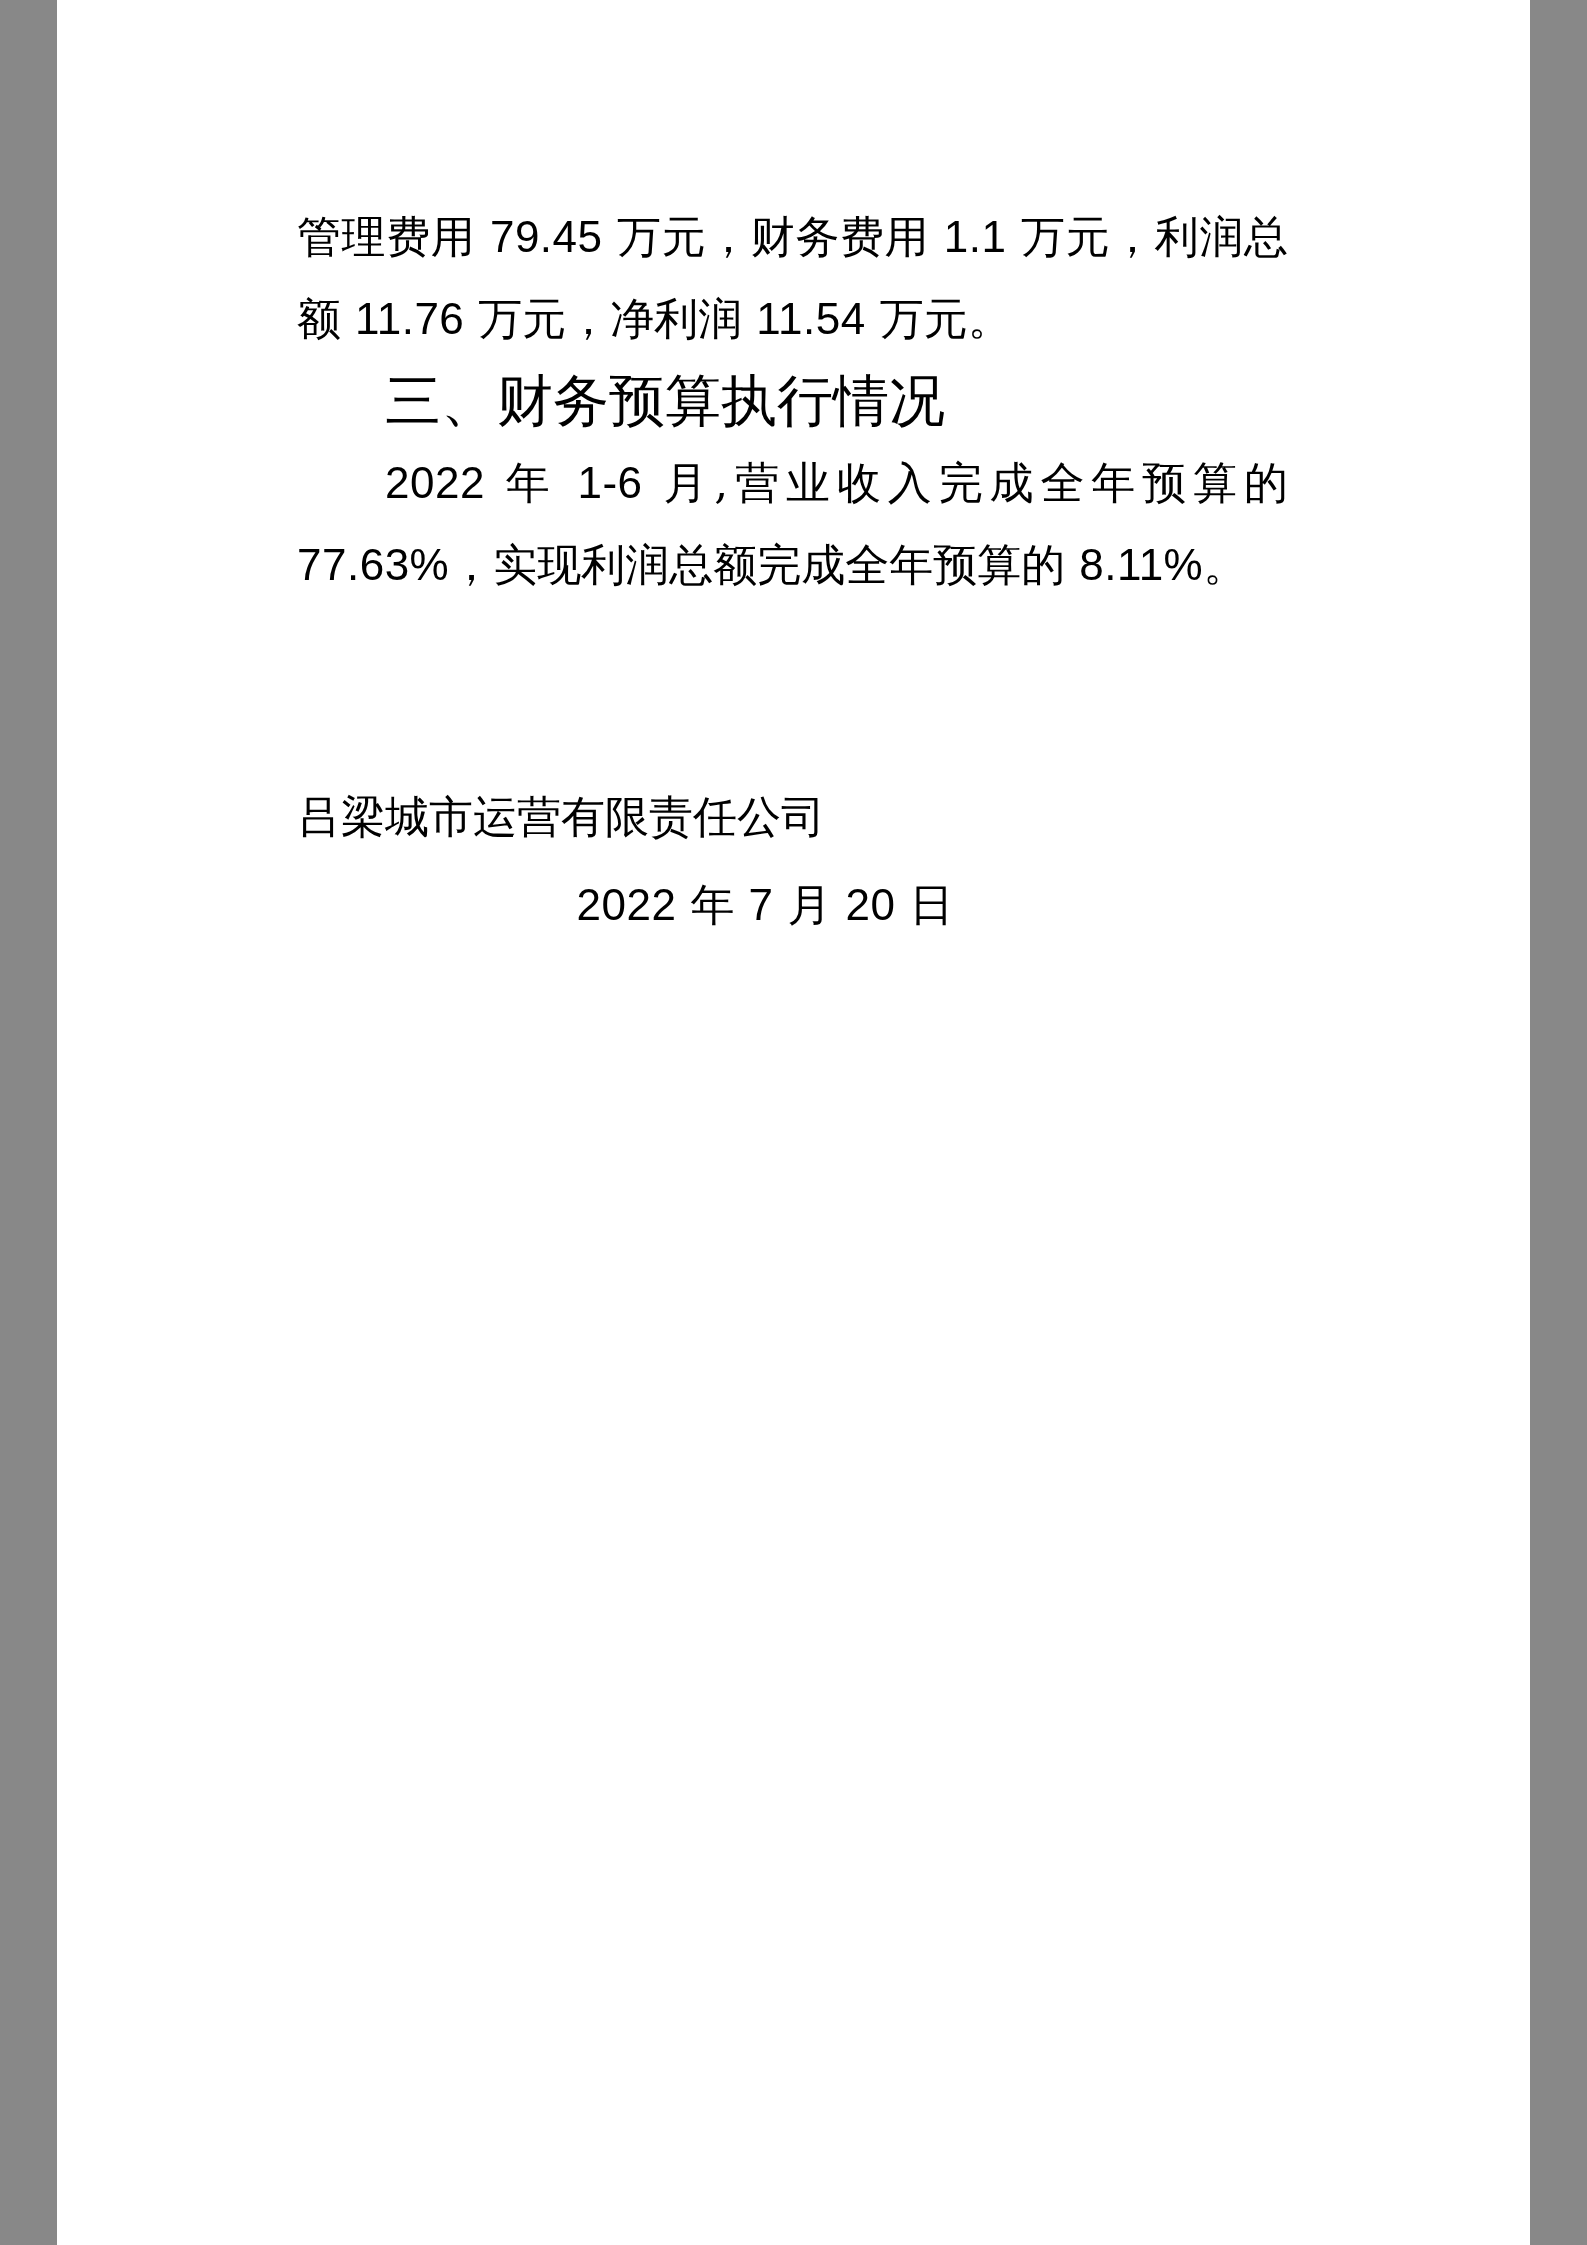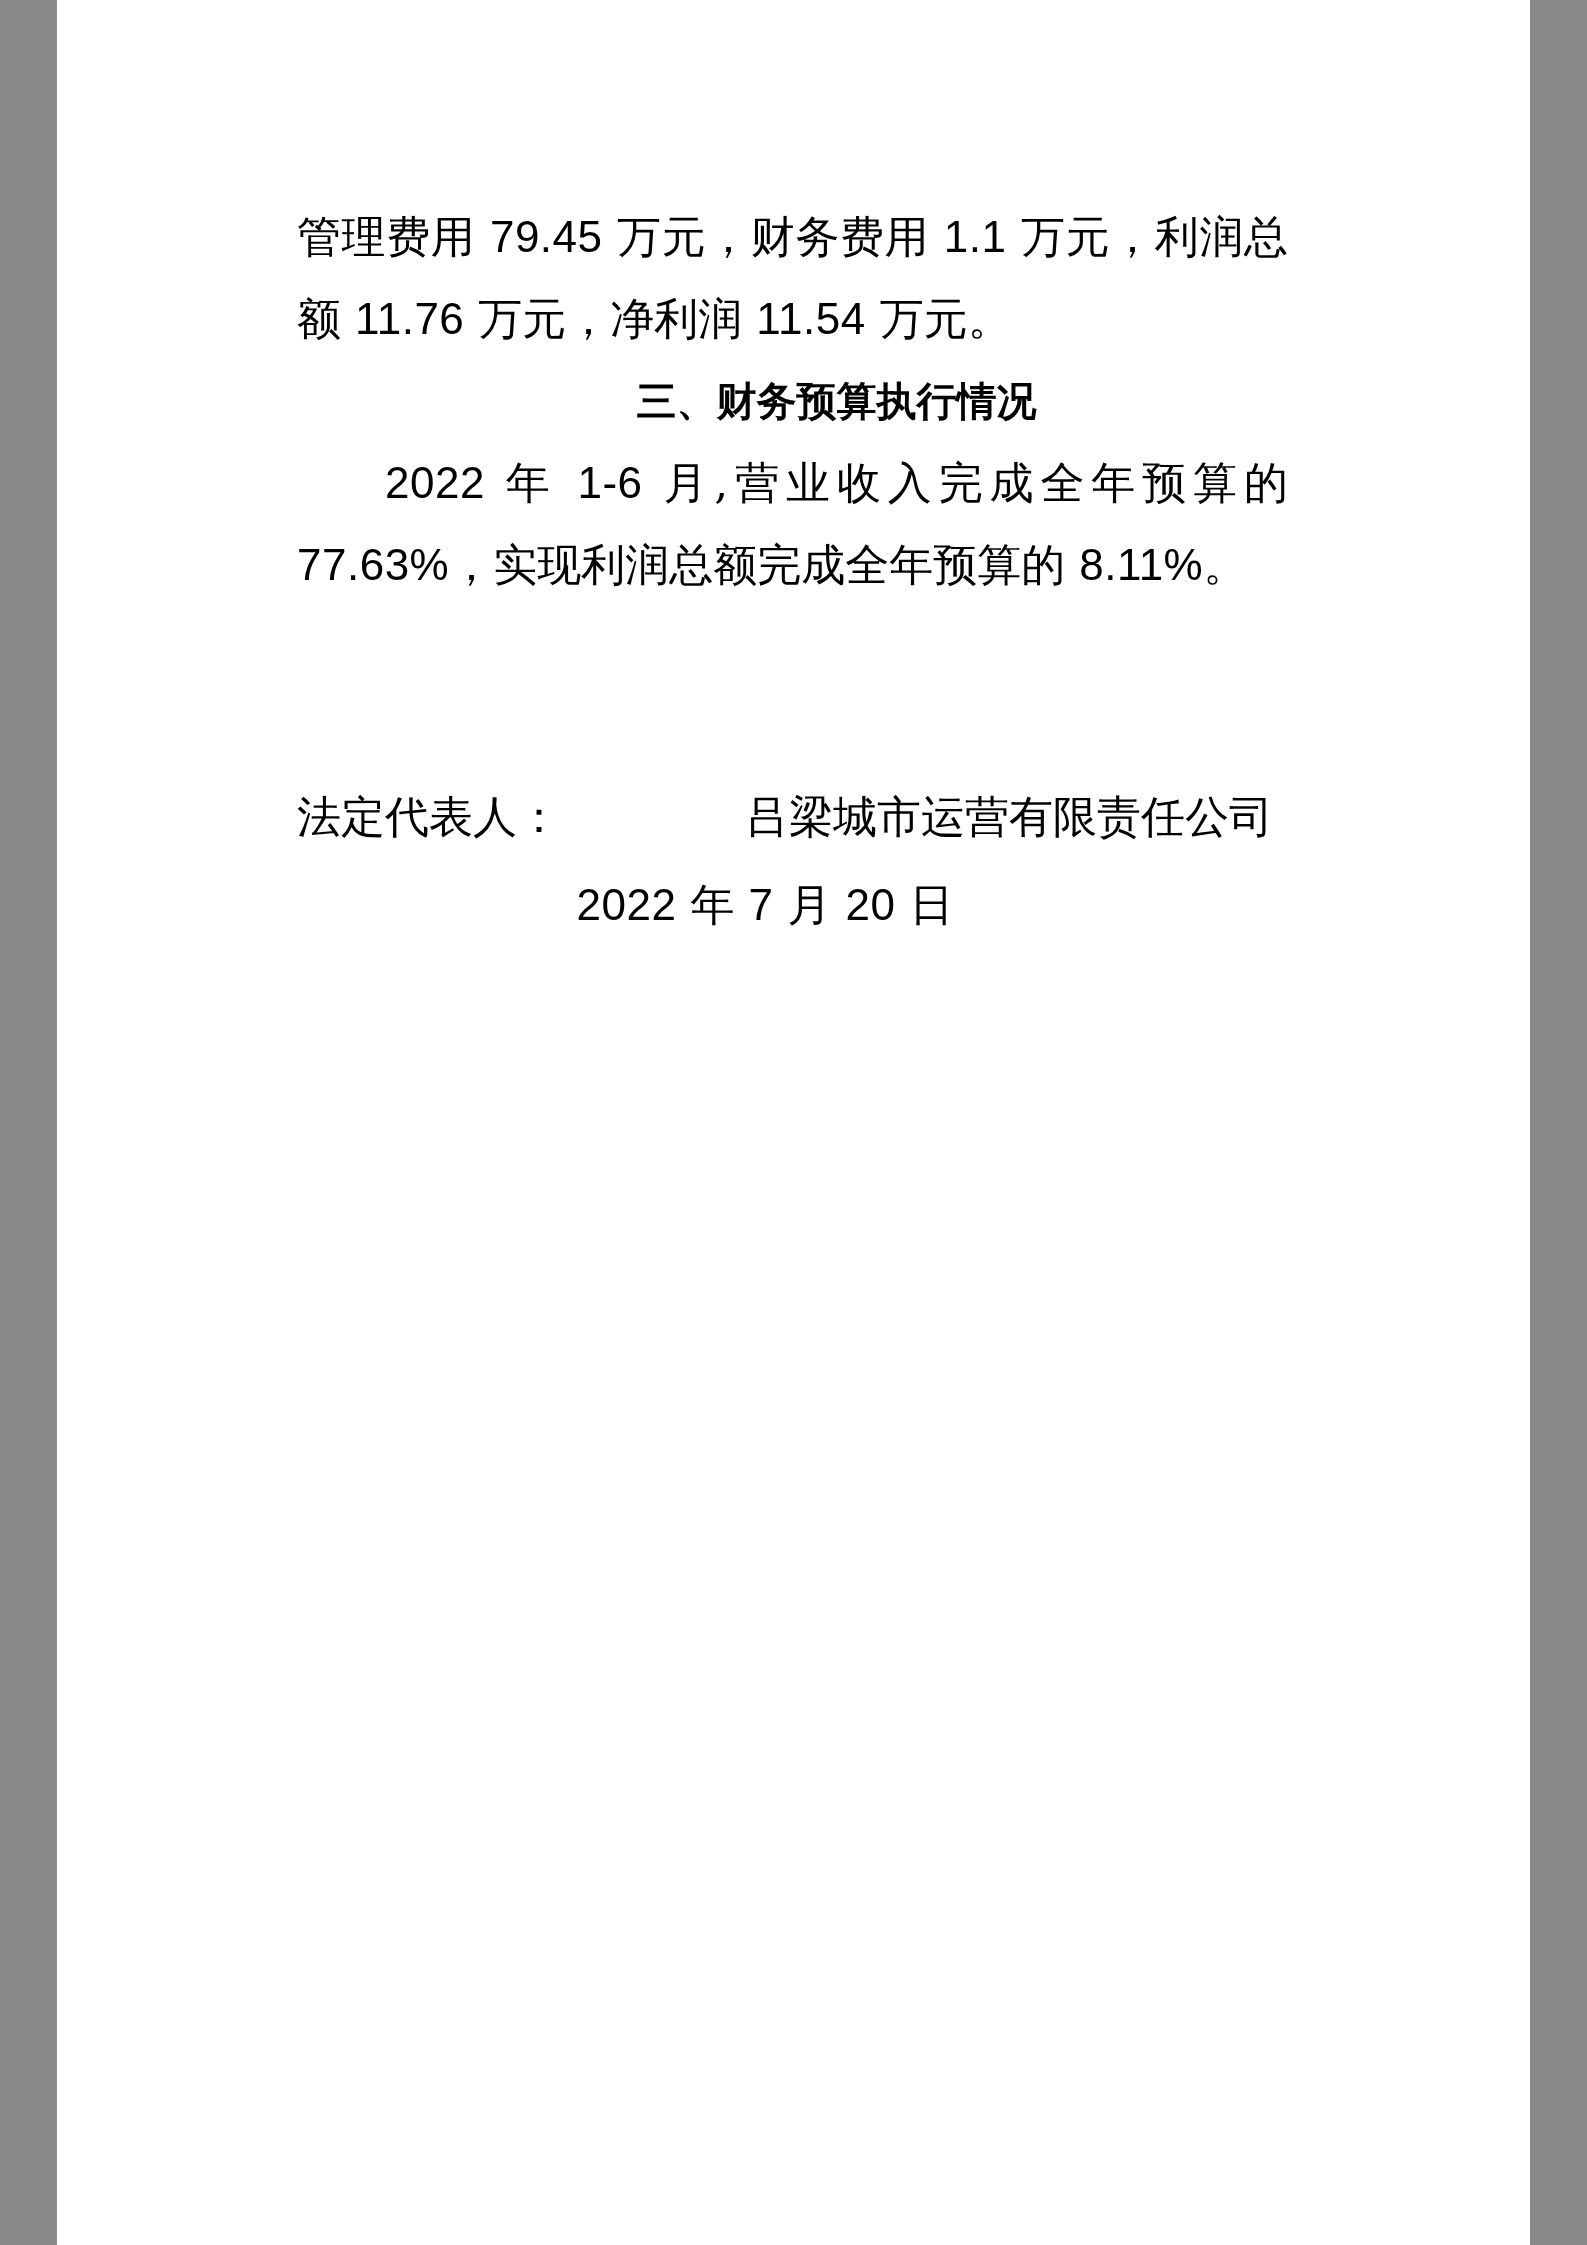--- a/index.html
+++ b/index.html
@@ -19,24 +19,24 @@
   }
   .para {
     text-align: justify;
     margin: 0;
   }
   .para.indent { text-indent: 88px; }
   .heading {
     margin: 0;
     text-indent: 88px;
     font-family: "DejaVu Sans", "Liberation Sans", sans-serif;
-    font-weight: bold;
-    font-size: 40px;
+    font-weight: normal;
+    font-size: 56px;
     line-height: 82px;
-    text-align: center;
+    text-align: left;
   }
   .num {
     font-family: "Liberation Sans", "DejaVu Sans", sans-serif;
     letter-spacing: 0.5px;
   }
   .sig-row {
     margin-top: 170px;
     display: flex;
     justify-content: space-between;
     align-items: baseline;
@@ -55,19 +55,18 @@
 
   <p class="para"><span>管理费用 </span><span class="num">79.45</span><span> 万元，财务费用 </span><span class="num">1.1</span><span> 万元，利润总额 </span><span class="num">11.76</span><span> 万元，净利润 </span><span class="num">11.54</span><span> 万元。</span></p>
 
   <p class="heading">三、财务预算执行情况</p>
 
   <p class="para indent"><span class="num">2022</span><span> 年 </span><span class="num">1-6</span><span> 月,营业收入完成全年预算的 </span><span class="num">77.63%</span><span>，实现利润总额完成全年预算的 </span><span class="num">8.11%</span><span>。</span></p>
 
 
 
   <div class="sig-row">
-    <span class="sig-label">法定代表人：</span>
     <span class="sig-company">吕梁城市运营有限责任公司</span>
   </div>
 
   <div class="date-row"><span class="num">2022</span><span> 年 </span><span class="num">7</span><span> 月 </span><span class="num">20</span><span> 日</span></div>
 
 </div>
 
 </body></html>

